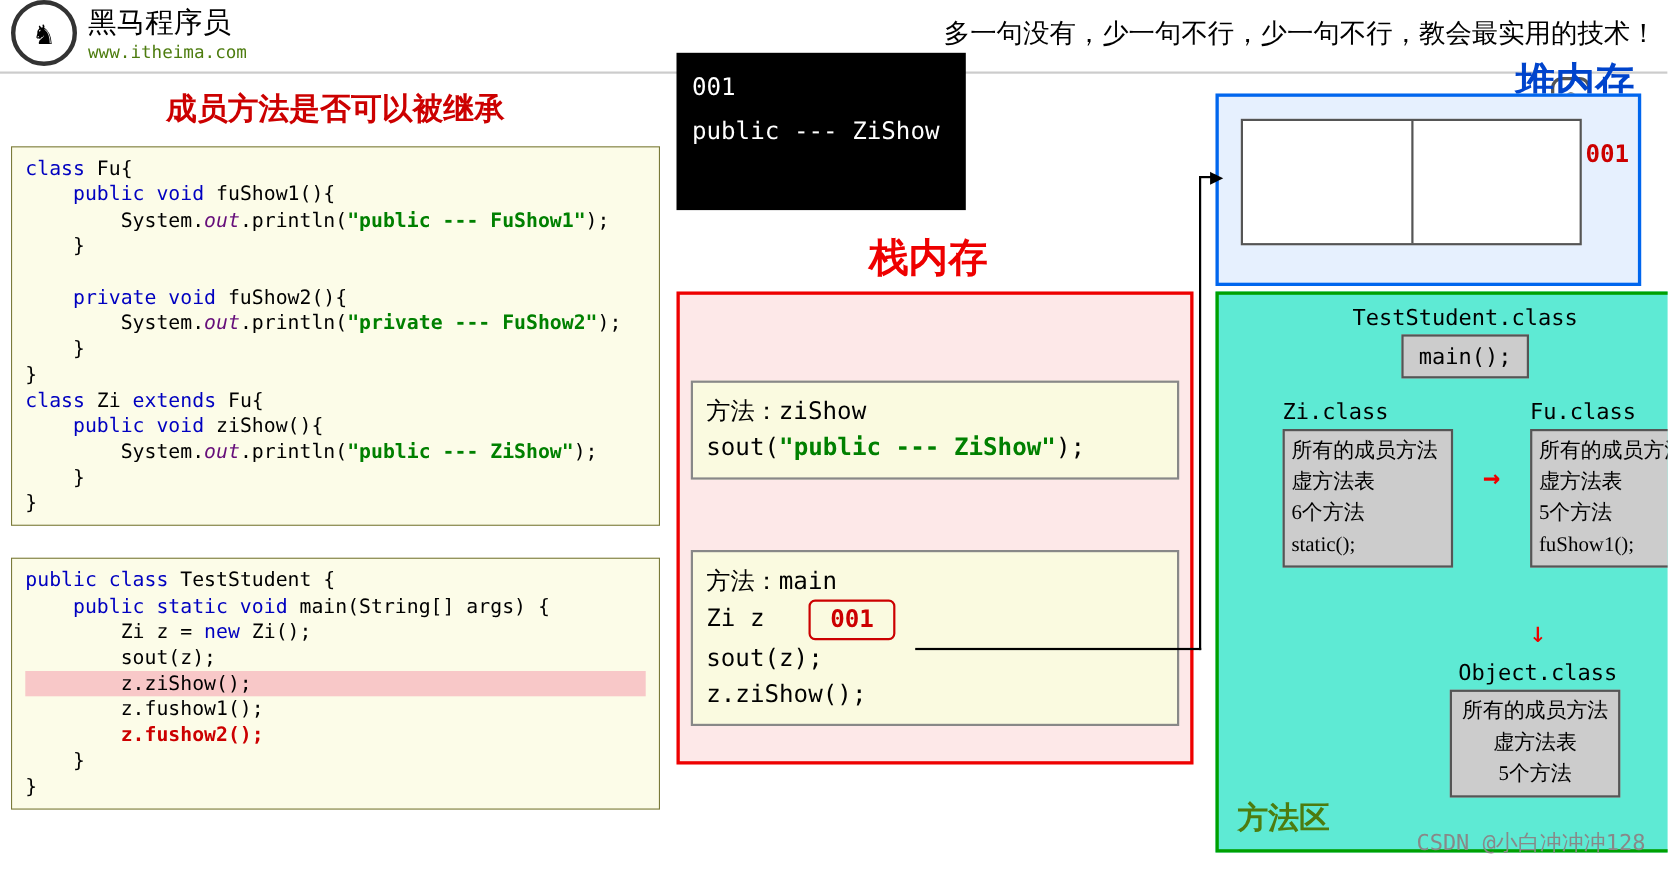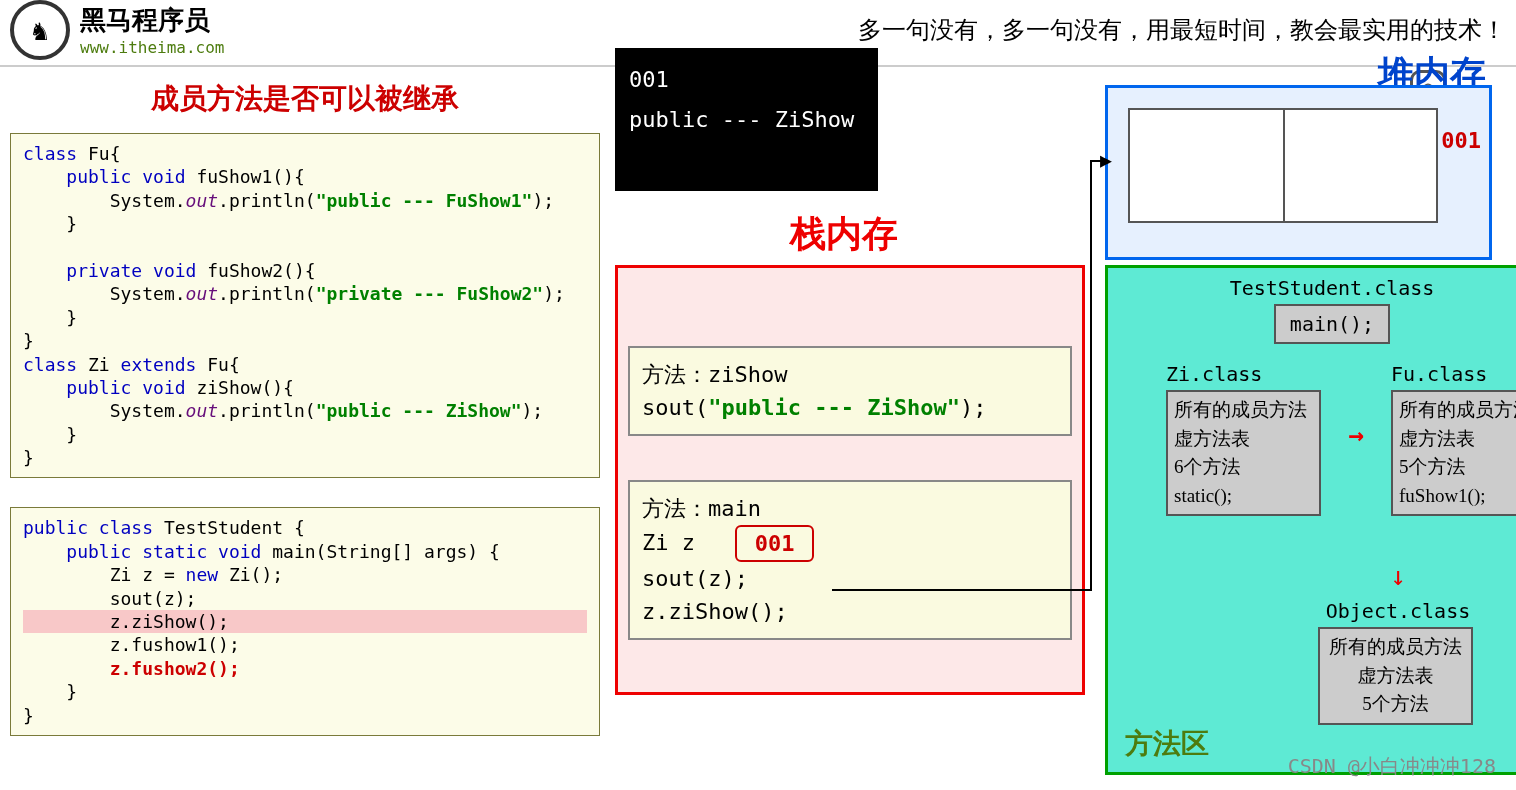--- a/index.html
+++ b/index.html
@@ -1,36 +1,36 @@
 <!DOCTYPE html>
 <html><head>
 <meta charset="utf-8">
 <style>
 * { box-sizing: border-box; margin: 0; padding: 0; }
 body { font-family: "Consolas", "SimSun", monospace; font-size: 18px; background: #fff; width: 1516px; height: 790px; position: relative; }
 .header { display: flex; align-items: center; border-bottom: 2px solid #ccc; padding: 0 10px 5px 10px; }
 .logo-area { display: flex; align-items: center; gap: 10px; }
 .logo-circle { width: 60px; height: 60px; border: 4px solid #333; border-radius: 50%; display: flex; align-items: center; justify-content: center; font-size: 28px; }
-.logo-text { font-size: 26px; font-weight: bold; }
+.logo-text { font-size: 26px; font-weight: normal; }
 .logo-url { color: #4d7c0f; font-size: 16px; }
 .slogan { margin-left: auto; font-size: 24px; font-family: "KaiTi", serif; }
 .left-col { position: absolute; left: 10px; top: 80px; width: 590px; }
 .title-red { color: #c00; font-size: 28px; font-weight: bold; text-align: center; margin-bottom: 15px; }
 .code-box { border: 1.5px solid #7a7a3a; background: #fcfce8; padding: 8px 12px; margin-bottom: 29px; font-family: Consolas, monospace; font-size: 18px; line-height: 1.3; white-space: pre; }
 .kw { color: #0000c0; }
 .field { color: #660e7a; font-style: italic; }
 .str { color: #008000; font-weight: bold; }
 .highlight-line { background: #f8c8c8; display: inline-block; width: 100%; }
 .err-red { color: #c00; font-weight: bold; }
 .console { position: absolute; left: 615px; top: 48px; width: 263px; height: 143px; background: #000; color: #fff; padding: 12px 14px; font-size: 22px; line-height: 1.8; }
 .stack-label { position: absolute; left: 790px; top: 210px; color: #e00; font-size: 36px; font-weight: bold; }
 .stack-box { position: absolute; left: 615px; top: 265px; width: 470px; height: 430px; border: 3px solid #e00; background: #fde8e8; }
 .frame { border: 2px solid #888; background: #fafae0; margin: 6px 10px; padding: 10px 12px; font-size: 22px; line-height: 1.5; }
 .frame-top { position: absolute; bottom: 250px; left: 0; right: 0; }
-.frame-bot { position: absolute; bottom: 46px; left: 0; right: 0; }
+.frame-bot { position: absolute; bottom: 26px; left: 0; right: 0; }
 .addr-box { display: inline-block; border: 2.5px solid #c00; border-radius: 6px; padding: 0 18px; color: #c00; font-weight: bold; font-size: 22px; vertical-align: middle; }
 .heap-label { position: absolute; left: 1378px; top: 50px; color: #0044cc; font-size: 36px; font-weight: bold; }
 .heap-box { position: absolute; left: 1105px; top: 85px; width: 387px; height: 175px; border: 3px solid #0066ee; background: #e6f0fe; }
 .heap-inner { position: absolute; left: 20px; top: 20px; width: 310px; height: 115px; border: 2px solid #555; background: #fff; }
 .heap-div { position: absolute; left: 50%; top: 0; bottom: 0; width: 2px; background: #555; }
 .heap-addr { position: absolute; right: 8px; top: 40px; color: #c00; font-weight: bold; font-size: 22px; }
 .method-label { position: absolute; left: 1125px; top: 725px; color: #4d7c0f; font-size: 28px; font-weight: bold; }
 .method-box { position: absolute; left: 1105px; top: 265px; width: 454px; height: 510px; border: 3px solid #00a000; background: #5eead4; }
 .class-label { font-size: 20px; text-align: center; margin: 8px 0 4px; font-family: Consolas, monospace; }
 .method-cell { border: 2px solid #555; background: #ccc; text-align: left; padding: 6px 14px; font-size: 20px; font-family: Consolas, monospace; display: inline-block; }
@@ -48,21 +48,21 @@
 <body>
 
 <div class="header">
   <div class="logo-area">
     <div class="logo-circle">♞</div>
     <div>
       <div class="logo-text">黑马程序员</div>
       <div class="logo-url">www.itheima.com</div>
     </div>
   </div>
-  <div class="slogan">多一句没有，多一句没有，用最短时间，教会最实用的技术！</div>
+  <div class="slogan">多一句没有，少一句不行，少一句不行，教会最实用的技术！</div>
 </div>
 
 <div class="share-icon">⊕</div>
 
 <div class="left-col">
   <div class="title-red">成员方法是否可以被继承</div>
 
   <div class="code-box"><span class="kw">class</span><span> Fu{</span>
 <span class="kw">    public void</span><span> fuShow1(){</span>
 <span>        System.</span><span class="field">out</span><span>.println(</span><span class="str">"public --- FuShow1"</span><span>);</span>

